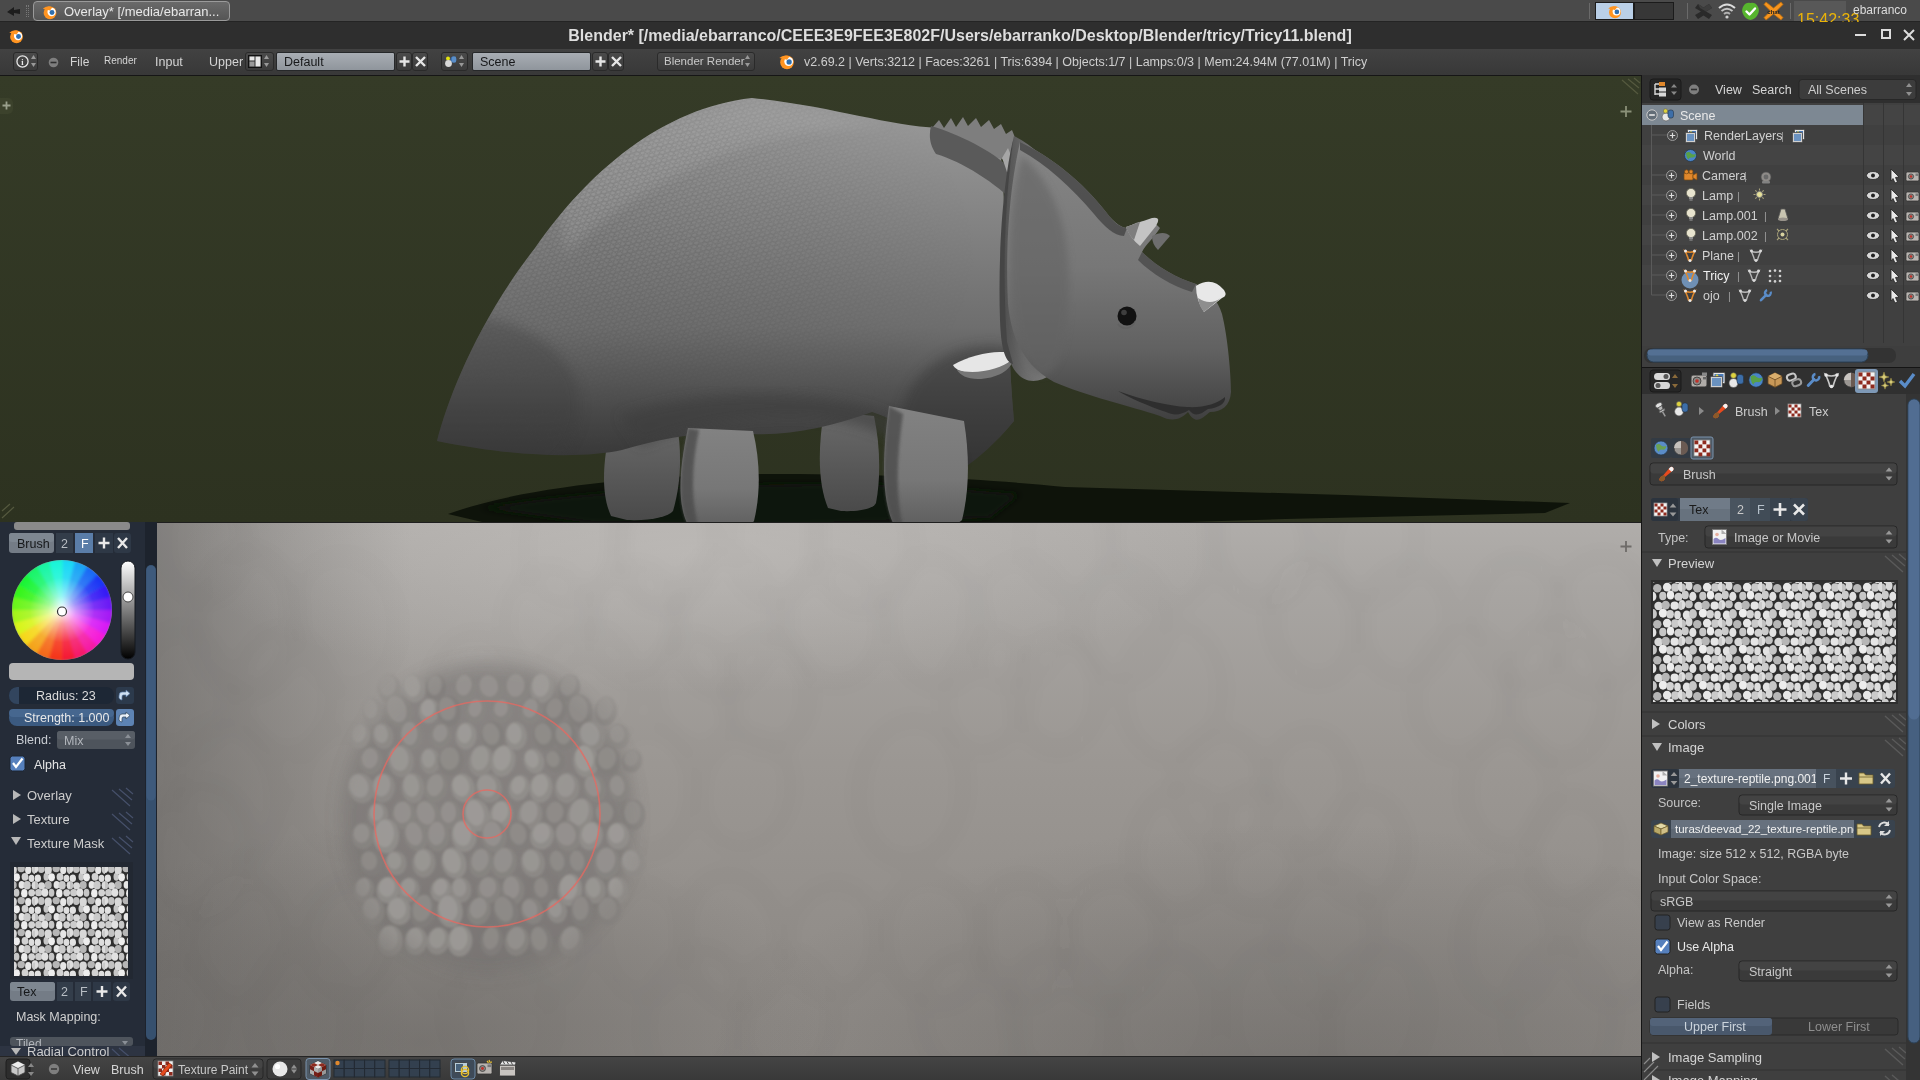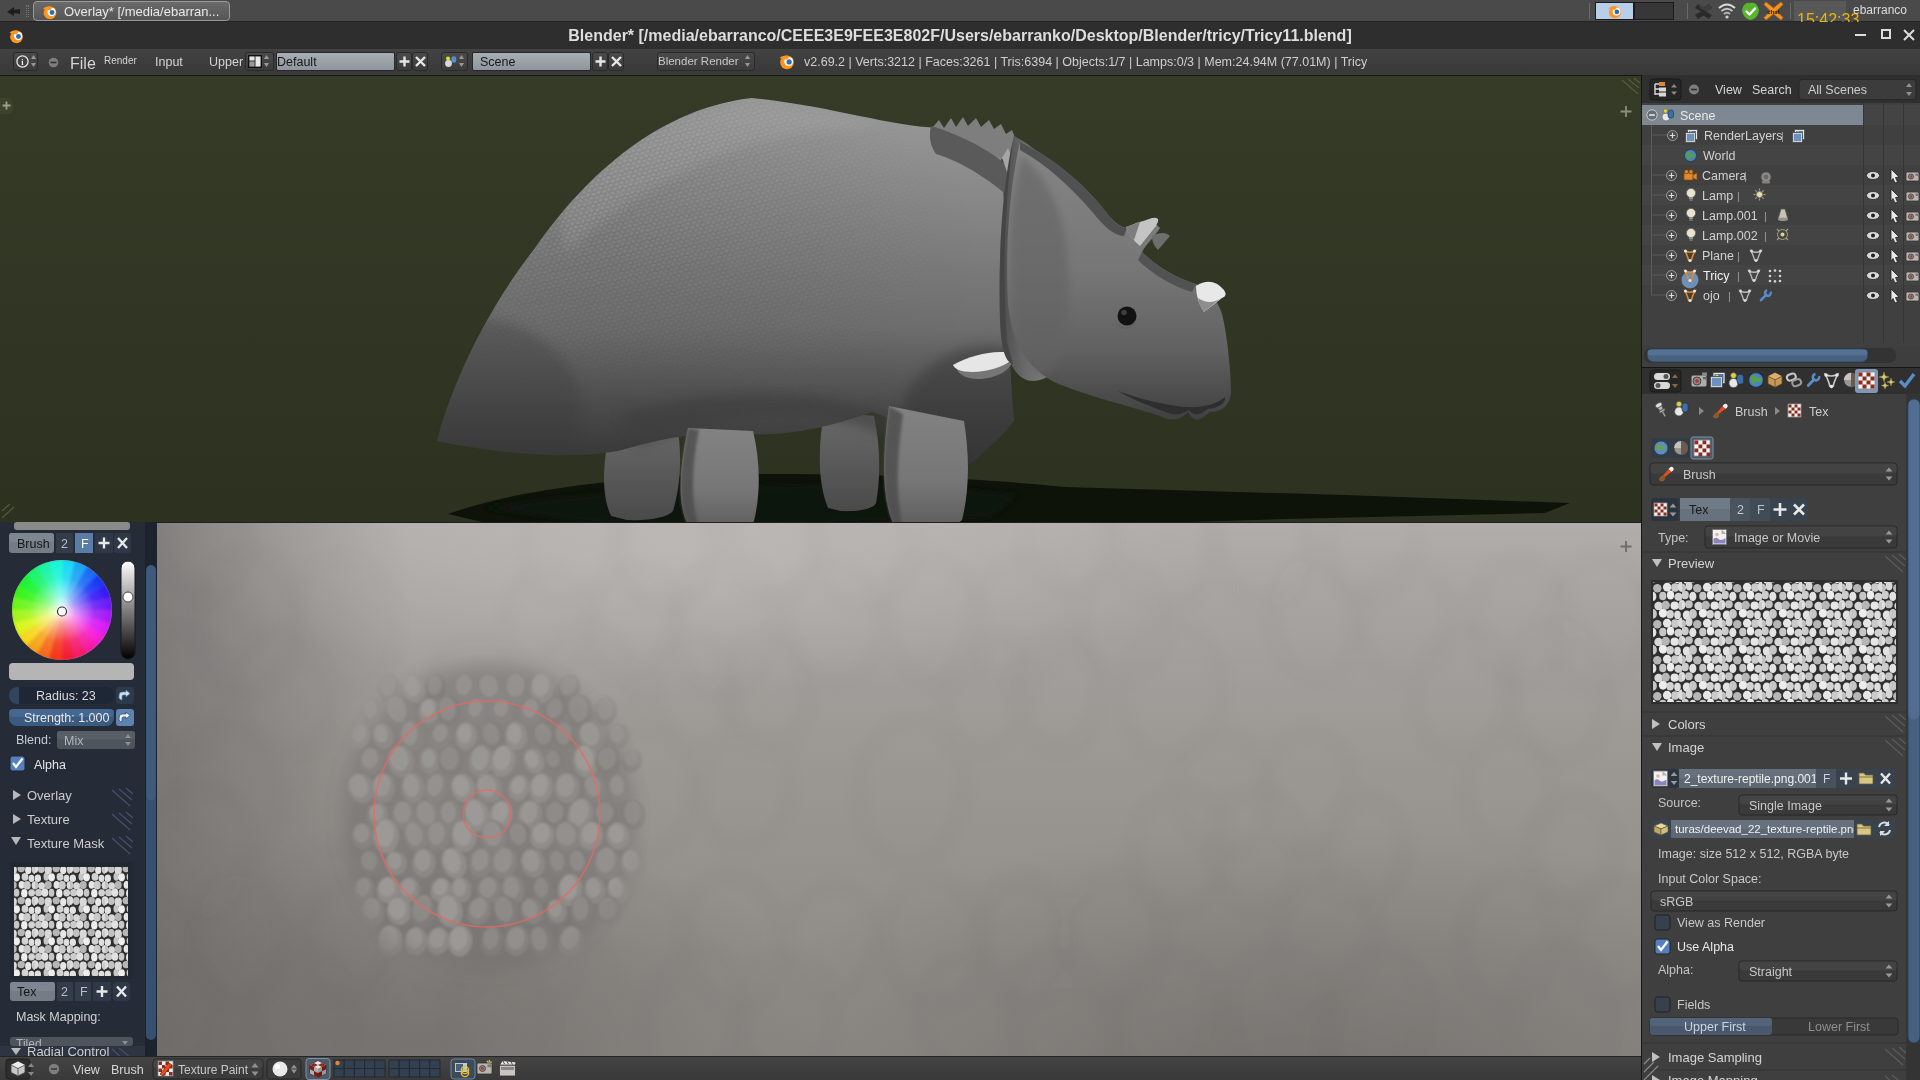--- a/index.html
+++ b/index.html
@@ -1825,36 +1825,36 @@
         <text x="7" y="10.5" font-size="9" font-weight="bold" fill="#e8e8e8" text-anchor="middle" font-family="Liberation Serif">i</text>
       </svg>
     <svg class="abs" style="left:30px;top:5px" width="7" height="14" viewBox="0 0 7 14">
         <path d="M3.5 1 L6 5 L1 5 Z" fill="#989898"></path>
         <path d="M3.5 13 L6 9 L1 9 Z" fill="#989898"></path>
       </svg>
     <svg class="abs" style="left:48px;top:8px" width="11" height="11" viewBox="0 0 11 11">
         <circle cx="5.5" cy="5.5" r="4.8" fill="#7e7e7e"></circle>
         <rect x="2.5" y="4.7" width="6" height="1.6" fill="#2e2e2e"></rect>
       </svg>
-    <div class="abs txt" style="left:70px;top:6px;font-size:16px">File</div>
+    <div class="abs txt" style="left:70px;top:6px;font-size:12px">File</div>
     <div class="abs txt" style="left:104px;top:6px;font-size:10px">Render</div>
     <div class="abs txt" style="left:155px;top:6px;font-size:12.5px">Input</div>
     <div class="abs txt" style="left:209px;top:6px;font-size:12.5px">Upper</div>
     <div class="abs dd" style="left:245px;top:3px;width:29px;height:19px"></div>
     <svg class="abs" style="left:248px;top:6px" width="14" height="13" viewBox="0 0 14 13">
         <rect x="0.5" y="0.5" width="13" height="12" fill="#2e2e2e" stroke="#111"></rect>
         <rect x="1.5" y="1.5" width="5" height="4" fill="#e8e8e8"></rect>
         <rect x="1.5" y="6.5" width="5" height="5" fill="#9a9a9a"></rect>
         <rect x="7.5" y="1.5" width="5" height="10" fill="#e8e8e8"></rect>
       </svg>
     <svg class="abs" style="left:263px;top:5px" width="7" height="14" viewBox="0 0 7 14">
         <path d="M3.5 1 L6 5 L1 5 Z" fill="#989898"></path>
         <path d="M3.5 13 L6 9 L1 9 Z" fill="#989898"></path>
       </svg>
-    <div class="abs" style="left:276px;top:3px;width:119px;height:19px;background:linear-gradient(#a9aeb4,#8f959c);border:1px solid #26282a;border-radius:2px;color:#17181a;font-size:12.5px;line-height:18px;">Default</div>
+    <div class="abs" style="left:276px;top:3px;width:119px;height:19px;background:linear-gradient(#a9aeb4,#8f959c);border:1px solid #26282a;border-radius:2px;color:#17181a;font-size:12.5px;line-height:18px;padding-left:7px">Default</div>
     <div class="abs dd" style="left:396px;top:3px;width:16px;height:19px"></div>
       <svg class="abs" style="left:399px;top:7px" width="11" height="11" viewBox="0 0 11 11">
         <path d="M5.5 0.5 V10.5 M0.5 5.5 H10.5" stroke="#e6e6e6" stroke-width="2.4"></path>
       </svg>
     <div class="abs dd" style="left:412px;top:3px;width:16px;height:19px"></div>
       <svg class="abs" style="left:415px;top:7px" width="11" height="11" viewBox="0 0 11 11">
         <path d="M1 1 L10 10 M10 1 L1 10" stroke="#e6e6e6" stroke-width="2.4"></path>
       </svg>
     <div class="abs dd" style="left:441px;top:3px;width:27px;height:19px"></div>
     <svg class="abs" style="left:444px;top:6px" width="14" height="13" viewBox="0 0 14 13">
@@ -1869,21 +1869,21 @@
       </svg>
     <div class="abs" style="left:472px;top:3px;width:119px;height:19px;background:linear-gradient(#a9aeb4,#8f959c);border:1px solid #26282a;border-radius:2px;color:#17181a;font-size:12.5px;line-height:18px;padding-left:7px">Scene</div>
     <div class="abs dd" style="left:592px;top:3px;width:16px;height:19px"></div>
       <svg class="abs" style="left:595px;top:7px" width="11" height="11" viewBox="0 0 11 11">
         <path d="M5.5 0.5 V10.5 M0.5 5.5 H10.5" stroke="#e6e6e6" stroke-width="2.4"></path>
       </svg>
     <div class="abs dd" style="left:608px;top:3px;width:16px;height:19px"></div>
       <svg class="abs" style="left:611px;top:7px" width="11" height="11" viewBox="0 0 11 11">
         <path d="M1 1 L10 10 M10 1 L1 10" stroke="#e6e6e6" stroke-width="2.4"></path>
       </svg>
-    <div class="abs dd" style="left:657px;top:3px;width:98px;height:19px;line-height:17px;color:#c8c8c8;font-size:11.5px">Blender Render</div>
+    <div class="abs dd" style="left:657px;top:3px;width:98px;height:19px;line-height:17px;padding-left:6px;color:#c8c8c8;font-size:11.5px">Blender Render</div>
     <svg class="abs" style="left:744px;top:5px" width="7" height="14" viewBox="0 0 7 14">
         <path d="M3.5 1 L6 5 L1 5 Z" fill="#989898"></path>
         <path d="M3.5 13 L6 9 L1 9 Z" fill="#989898"></path>
       </svg>
     <svg class="abs" style="left:778px;top:4px" width="18" height="17" viewBox="0 0 20 20">
         <circle cx="10" cy="11" r="8" fill="#ff9421"></circle>
         <circle cx="12" cy="10" r="5.2" fill="#fff"></circle>
         <circle cx="12.5" cy="10.5" r="3.1" fill="#2f6fae"></circle>
         <path d="M1 6 Q6 1 13 4 L10 8 Z" fill="#ff9421"></path>
       </svg>

